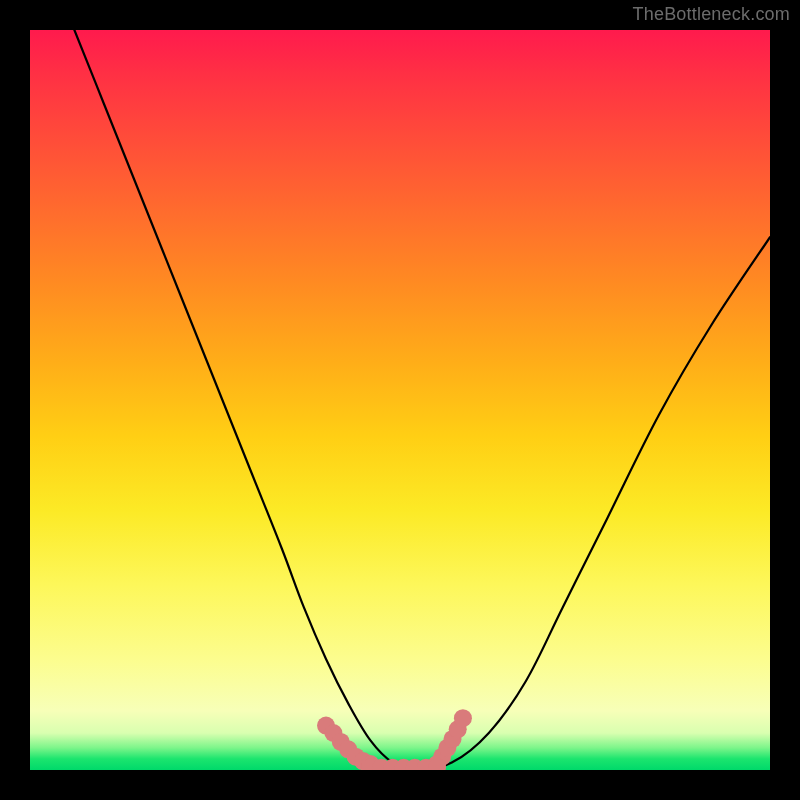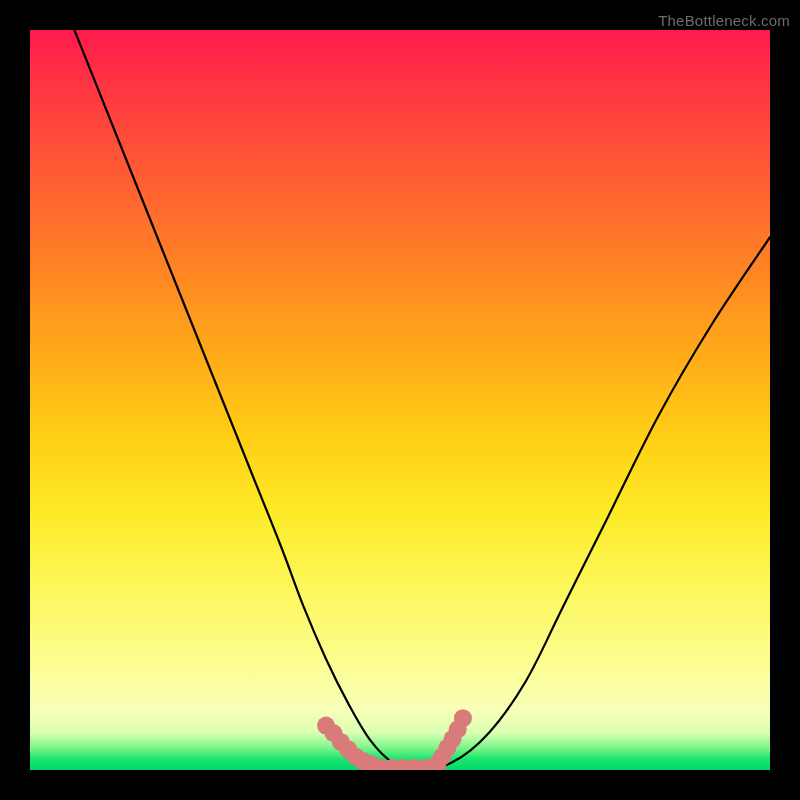--- a/index.html
+++ b/index.html
@@ -41,24 +41,23 @@
       #7cf58a 97%,
       #1be56e 98.5%,
       #00d96a 100%
     );
   }
   .watermark {
     position: absolute;
     top: 4px;
     right: 10px;
     color: #6c6c6c;
-    font-size: 15px;
+    font-size: 18px;
     letter-spacing: 0.2px;
     user-select: none;
-    margin-top: 8px;
   }
   svg.curve {
     position: absolute;
     left: 0;
     top: 0;
     width: 740px;
     height: 740px;
     pointer-events: none;
   }
 </style>

